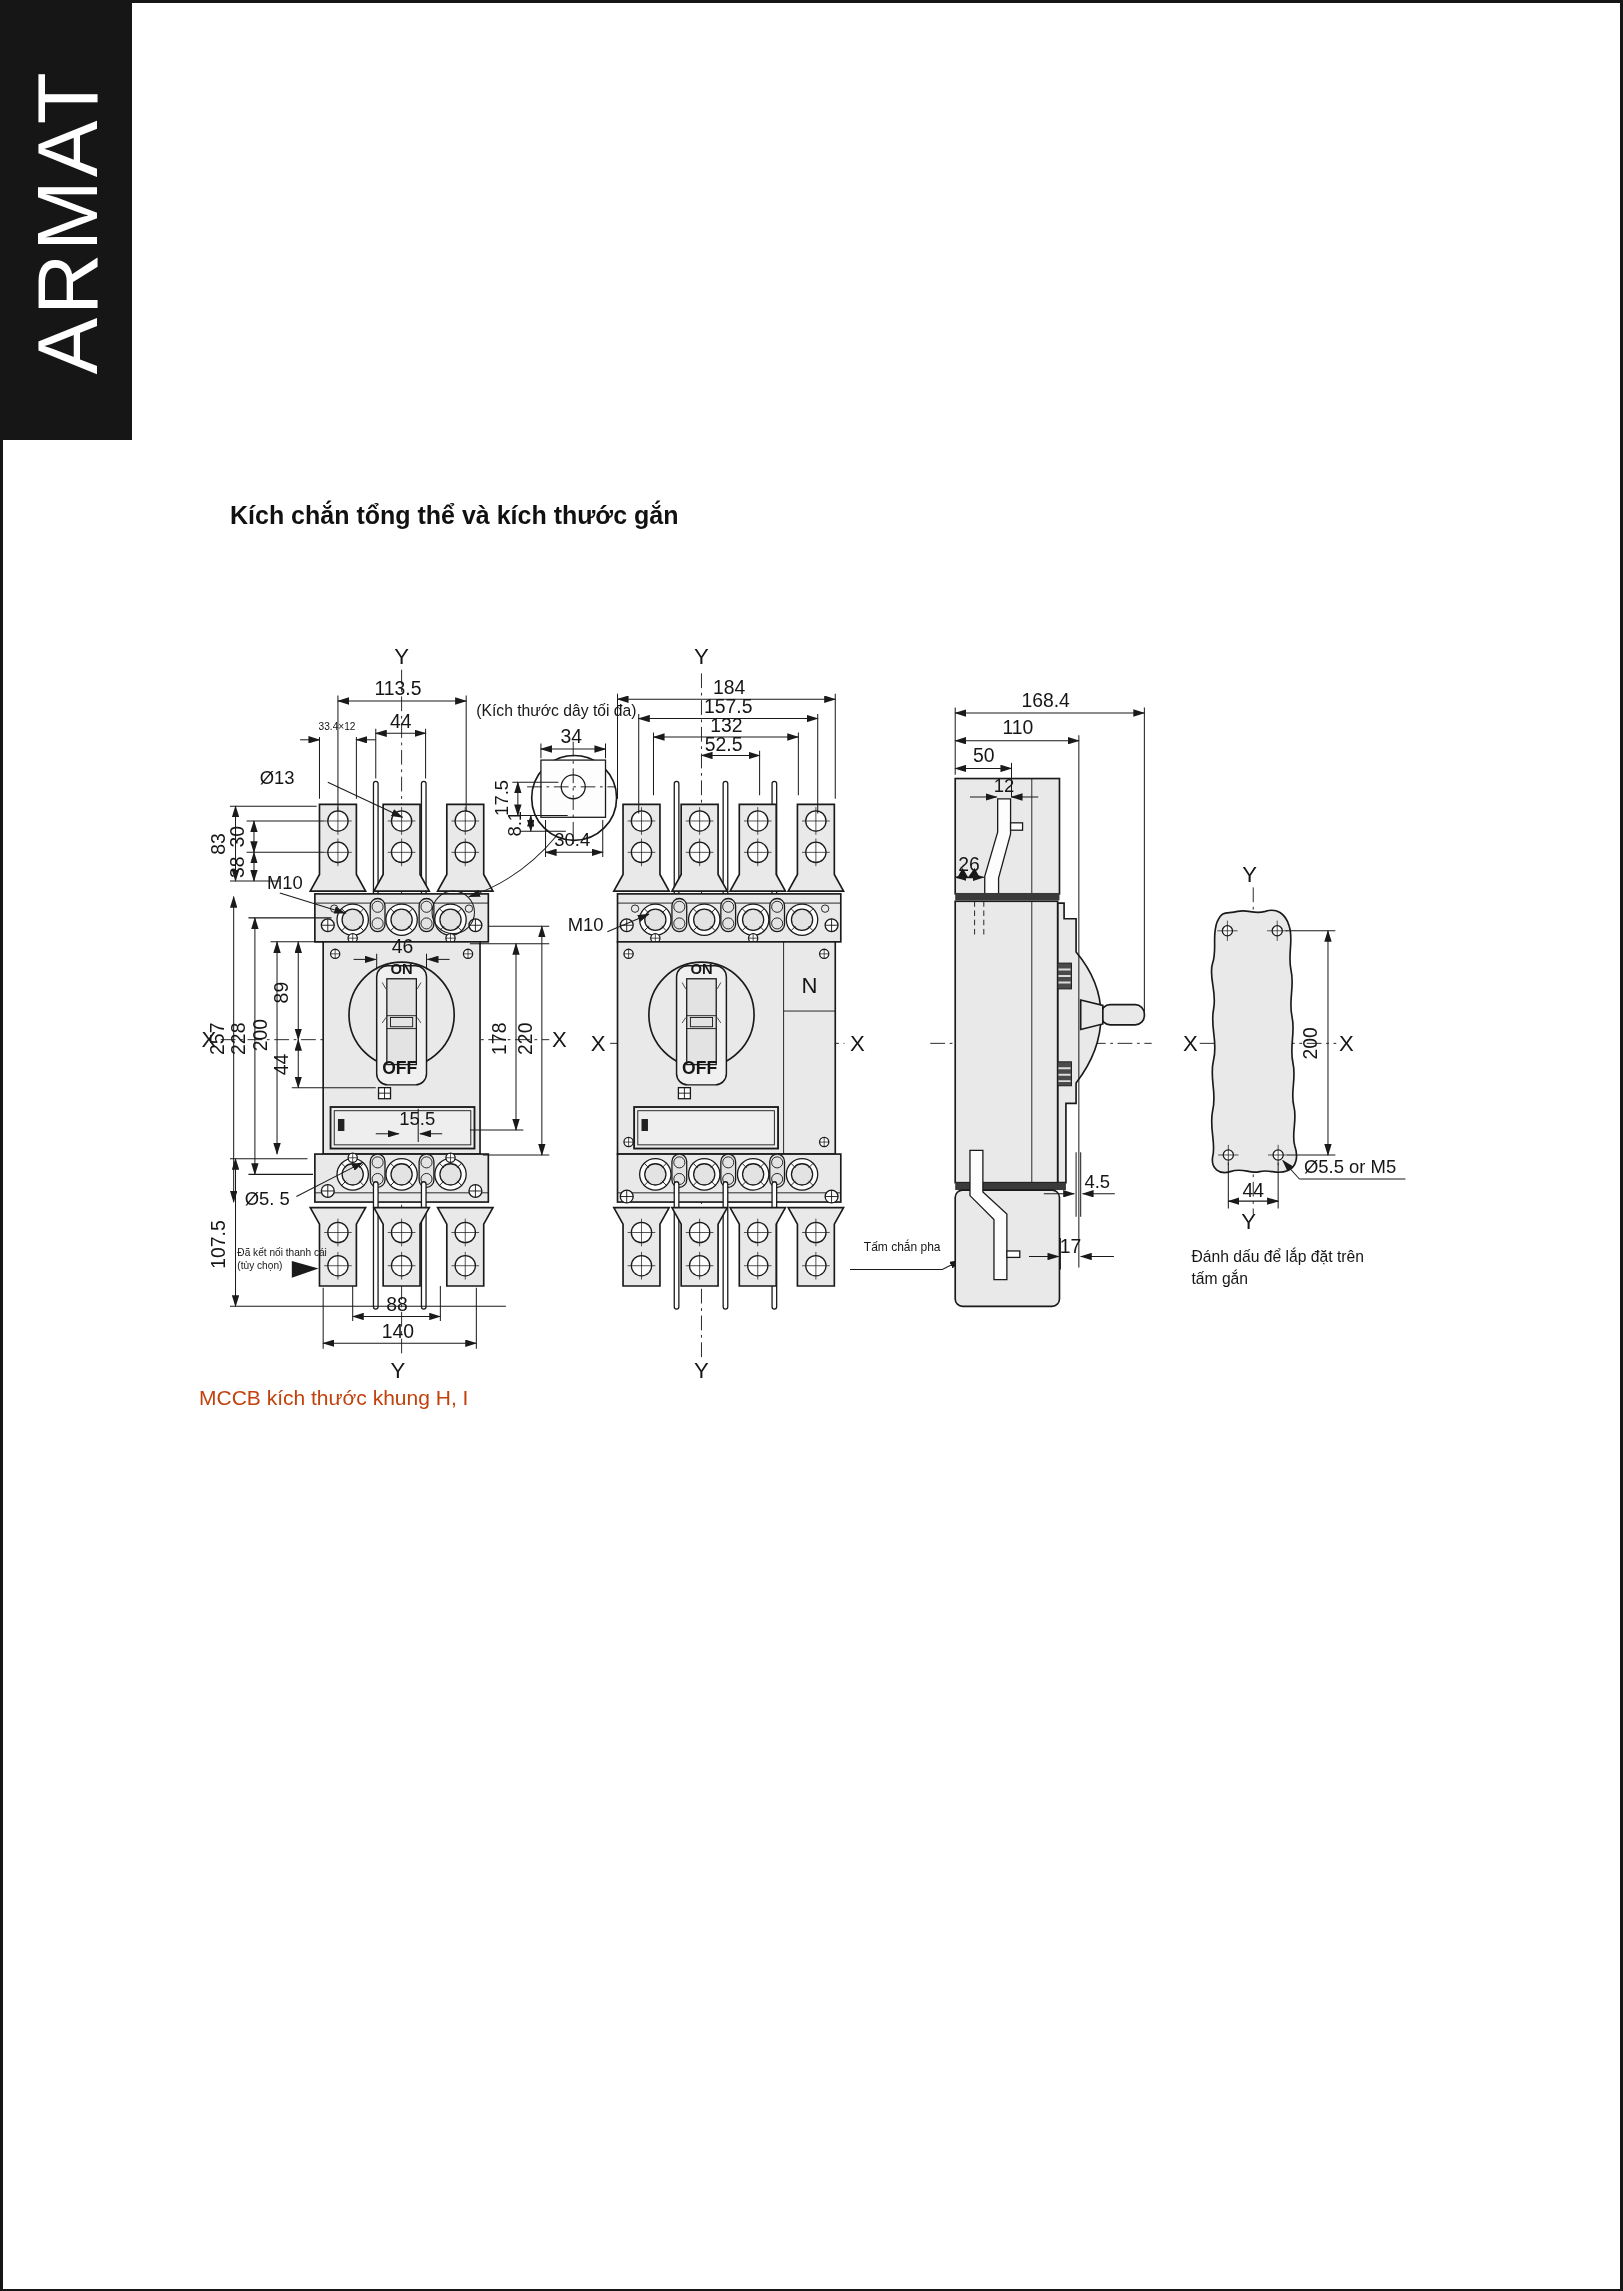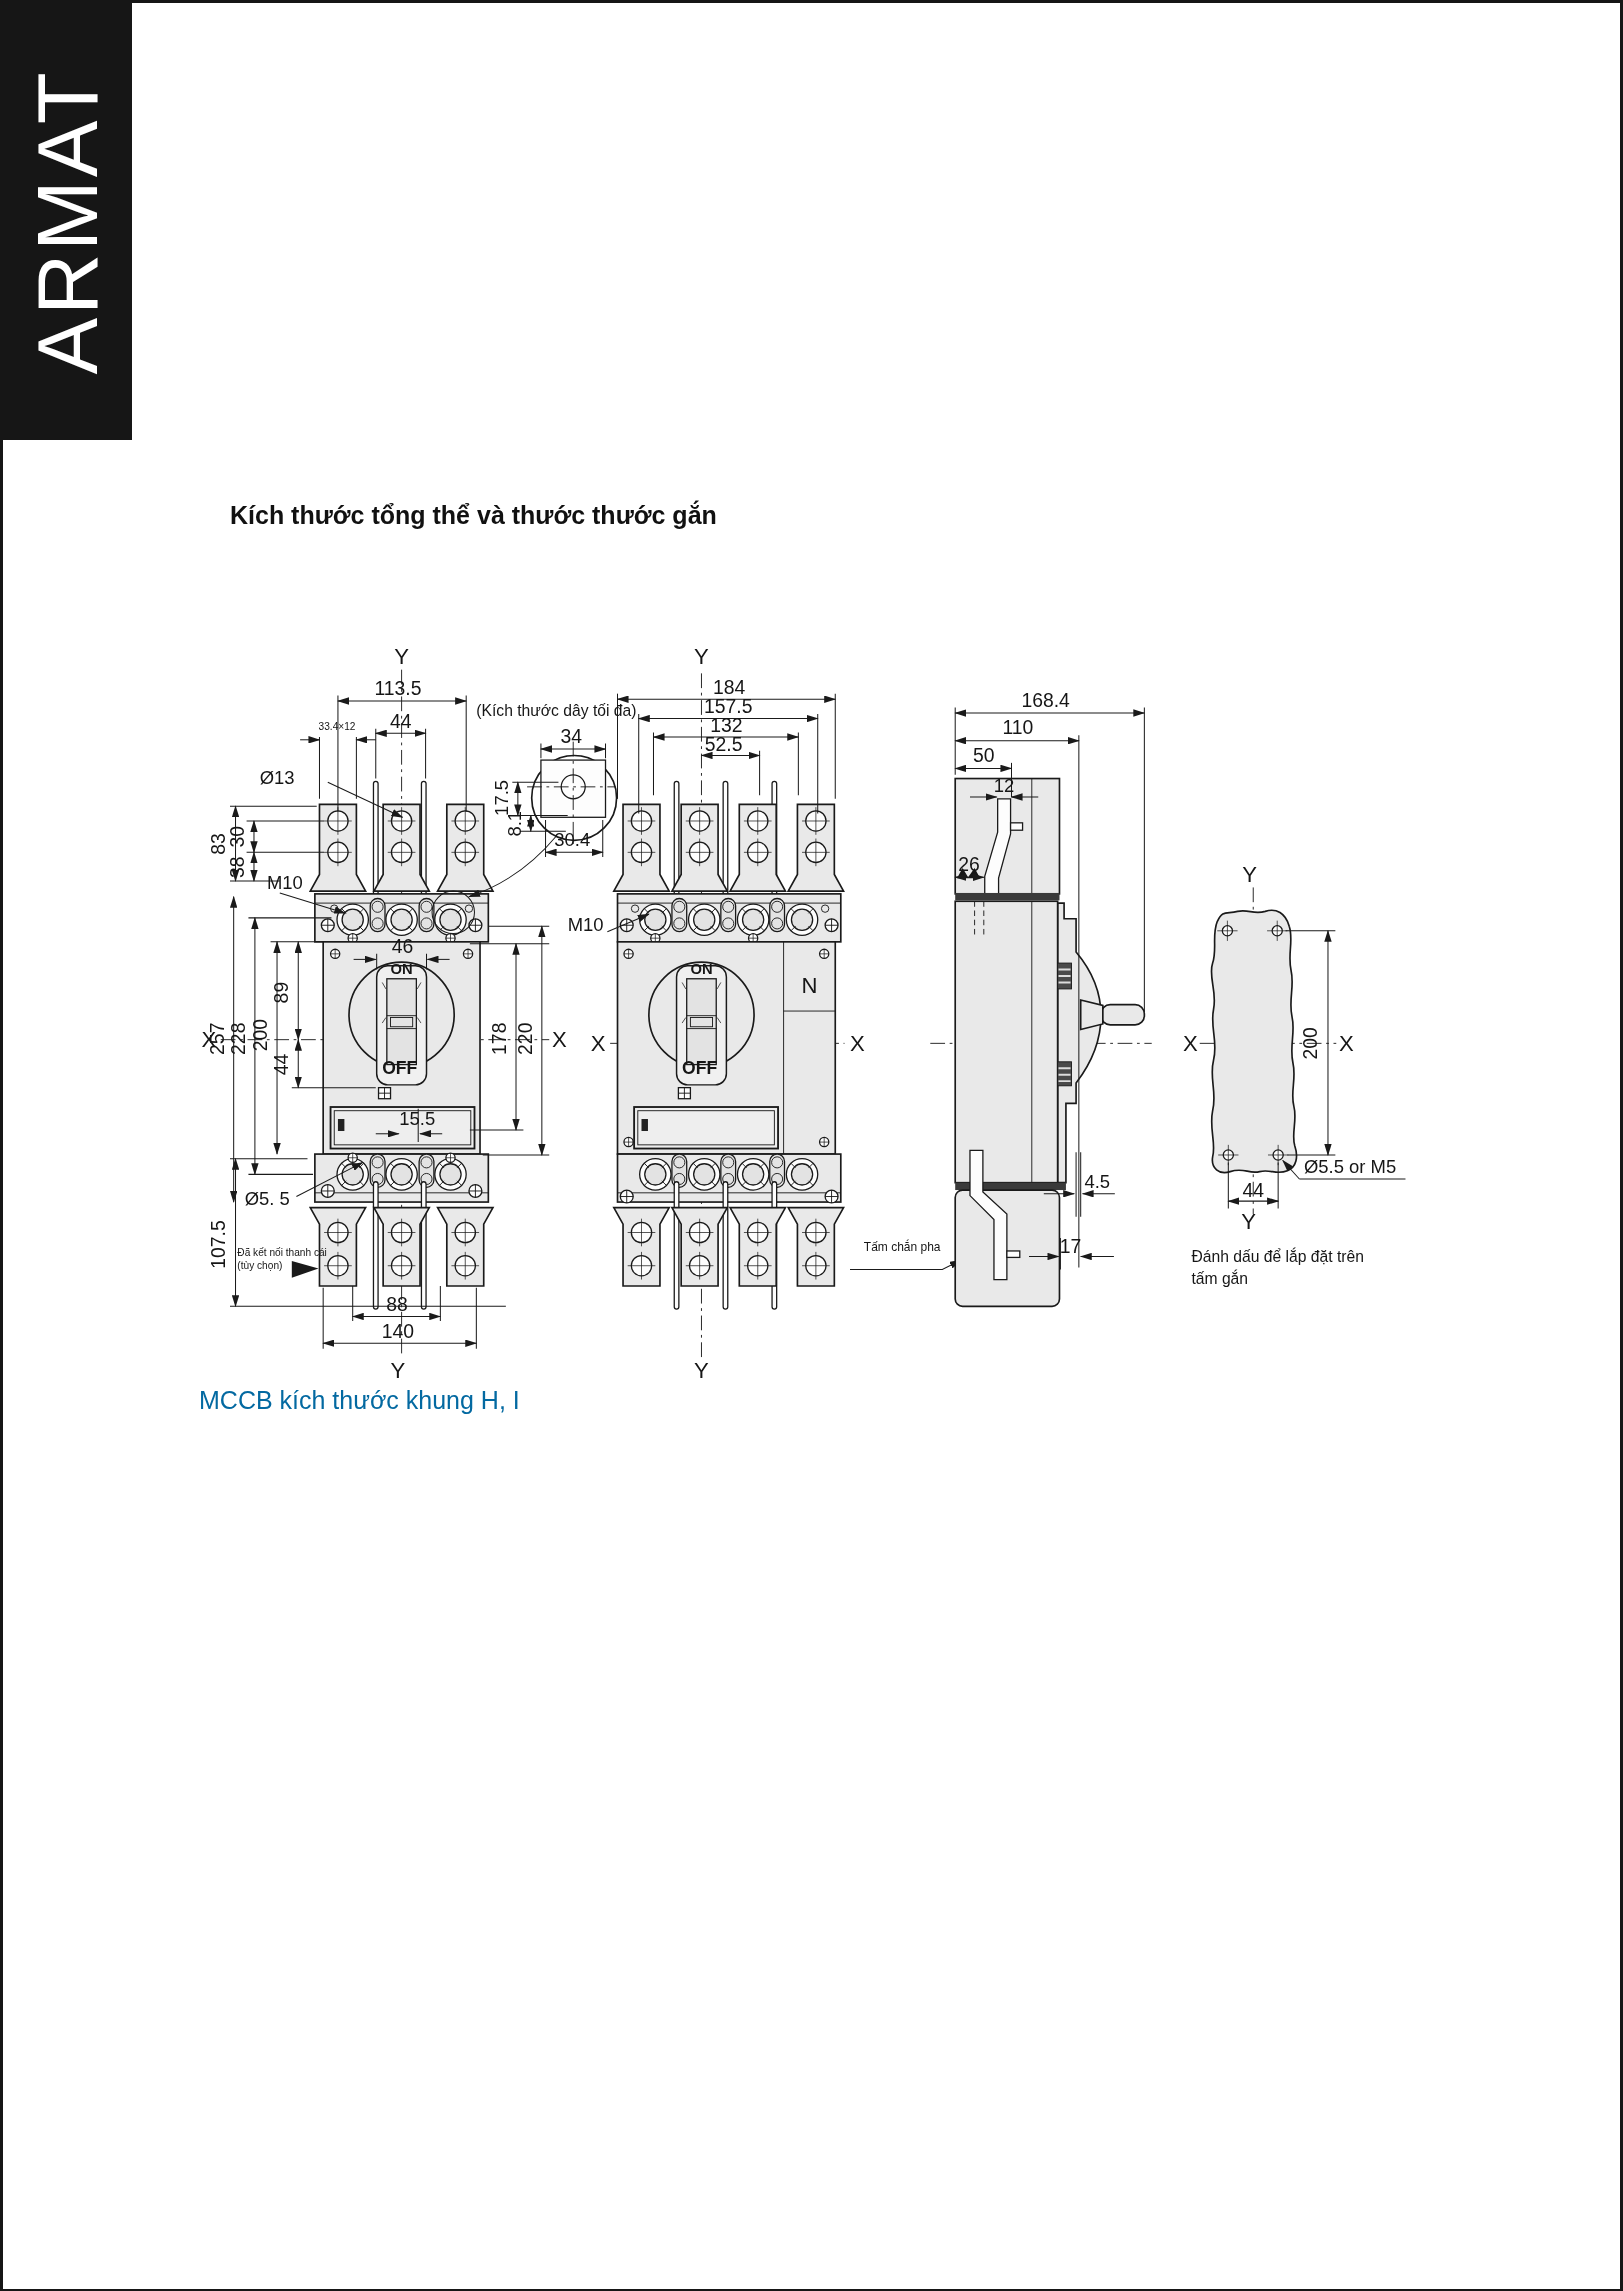--- a/index.html
+++ b/index.html
@@ -1,20 +1,20 @@
 <!DOCTYPE html>
 <html style="font-size:14.8px"><head>
 <meta charset="utf-8">
 <style>
   html,body{margin:0;padding:0;background:#fff;}
   .page{position:relative;width:1623px;height:2292px;background:#fff;border:3.7px solid #161616;box-sizing:border-box;overflow:hidden;font-family:"Liberation Sans",sans-serif;}
   .banner{position:absolute;left:0;top:0;width:129px;height:437px;background:#161616;z-index:5;}
   .banner-text{position:absolute;left:50%;top:50%;transform:translate(-50%,-50%) rotate(-90deg);color:#fff;font-size:85px;letter-spacing:2.8px;font-family:"Liberation Sans",sans-serif;white-space:nowrap;}
   .title{position:absolute;left:227px;top:498px;font-size:25px;font-weight:bold;color:#111;}
-  .caption{position:absolute;left:196px;top:1383px;font-size:25px;color:#0369a1;}
+  .caption{position:absolute;left:196px;top:1383px;font-size:21px;color:#c2410c;}
   svg.draw{position:absolute;left:0;top:0;}
   svg text{fill:#161616;font-family:"Liberation Sans",sans-serif;}
   .t24{font-size:24px}.t21{font-size:21px}.t20{font-size:20px}.t19{font-size:19px;font-weight:600}
   .t17{font-size:17px}.t16{font-size:16px;font-weight:600}.t13{font-size:13px}.t11{font-size:11px}
   .part{fill:#e9e9e9;stroke:#1a1a1a;stroke-width:1.8}
   .part2{fill:#e3e3e3;stroke:#1a1a1a;stroke-width:1.4}
   .panel{fill:#f0f0f0;stroke:#1a1a1a;stroke-width:1.6}
   .panel2{fill:#eeeeee;stroke:#1a1a1a;stroke-width:2}
   .whitefill{fill:#fdfdfd;stroke:#1a1a1a;stroke-width:1.4}
   .thin{stroke:#1a1a1a;stroke-width:1;fill:none}
@@ -25,21 +25,21 @@
   .dsh{stroke:#1a1a1a;stroke-width:1;stroke-dasharray:6 4;fill:none}
   .dark{fill:#3a3a3a;stroke:none}
 </style>
 </head>
 <body>
 
 <div class="page">
   <div class="banner">
     <div class="banner-text">ARMAT</div>
   </div>
-  <div class="title">Kích thước tổng thể và thước thước gắn</div>
+  <div class="title">Kích chắn tổng thể và kích thước gắn</div>
   <div class="caption">MCCB kích thước khung H, I</div>
 
   <svg class="draw" width="1623" height="2292" viewBox="0 0 1759 2483">
     <defs>
       <marker id="ae" markerWidth="13" markerHeight="8" refX="12" refY="4" orient="auto" markerUnits="userSpaceOnUse">
           <path d="M0,0 L13,4 L0,8 Z" fill="#1a1a1a"></path>
         </marker>
       <marker id="as" markerWidth="13" markerHeight="8" refX="1" refY="4" orient="auto" markerUnits="userSpaceOnUse">
           <path d="M13,0 L0,4 L13,8 Z" fill="#1a1a1a"></path>
         </marker>

